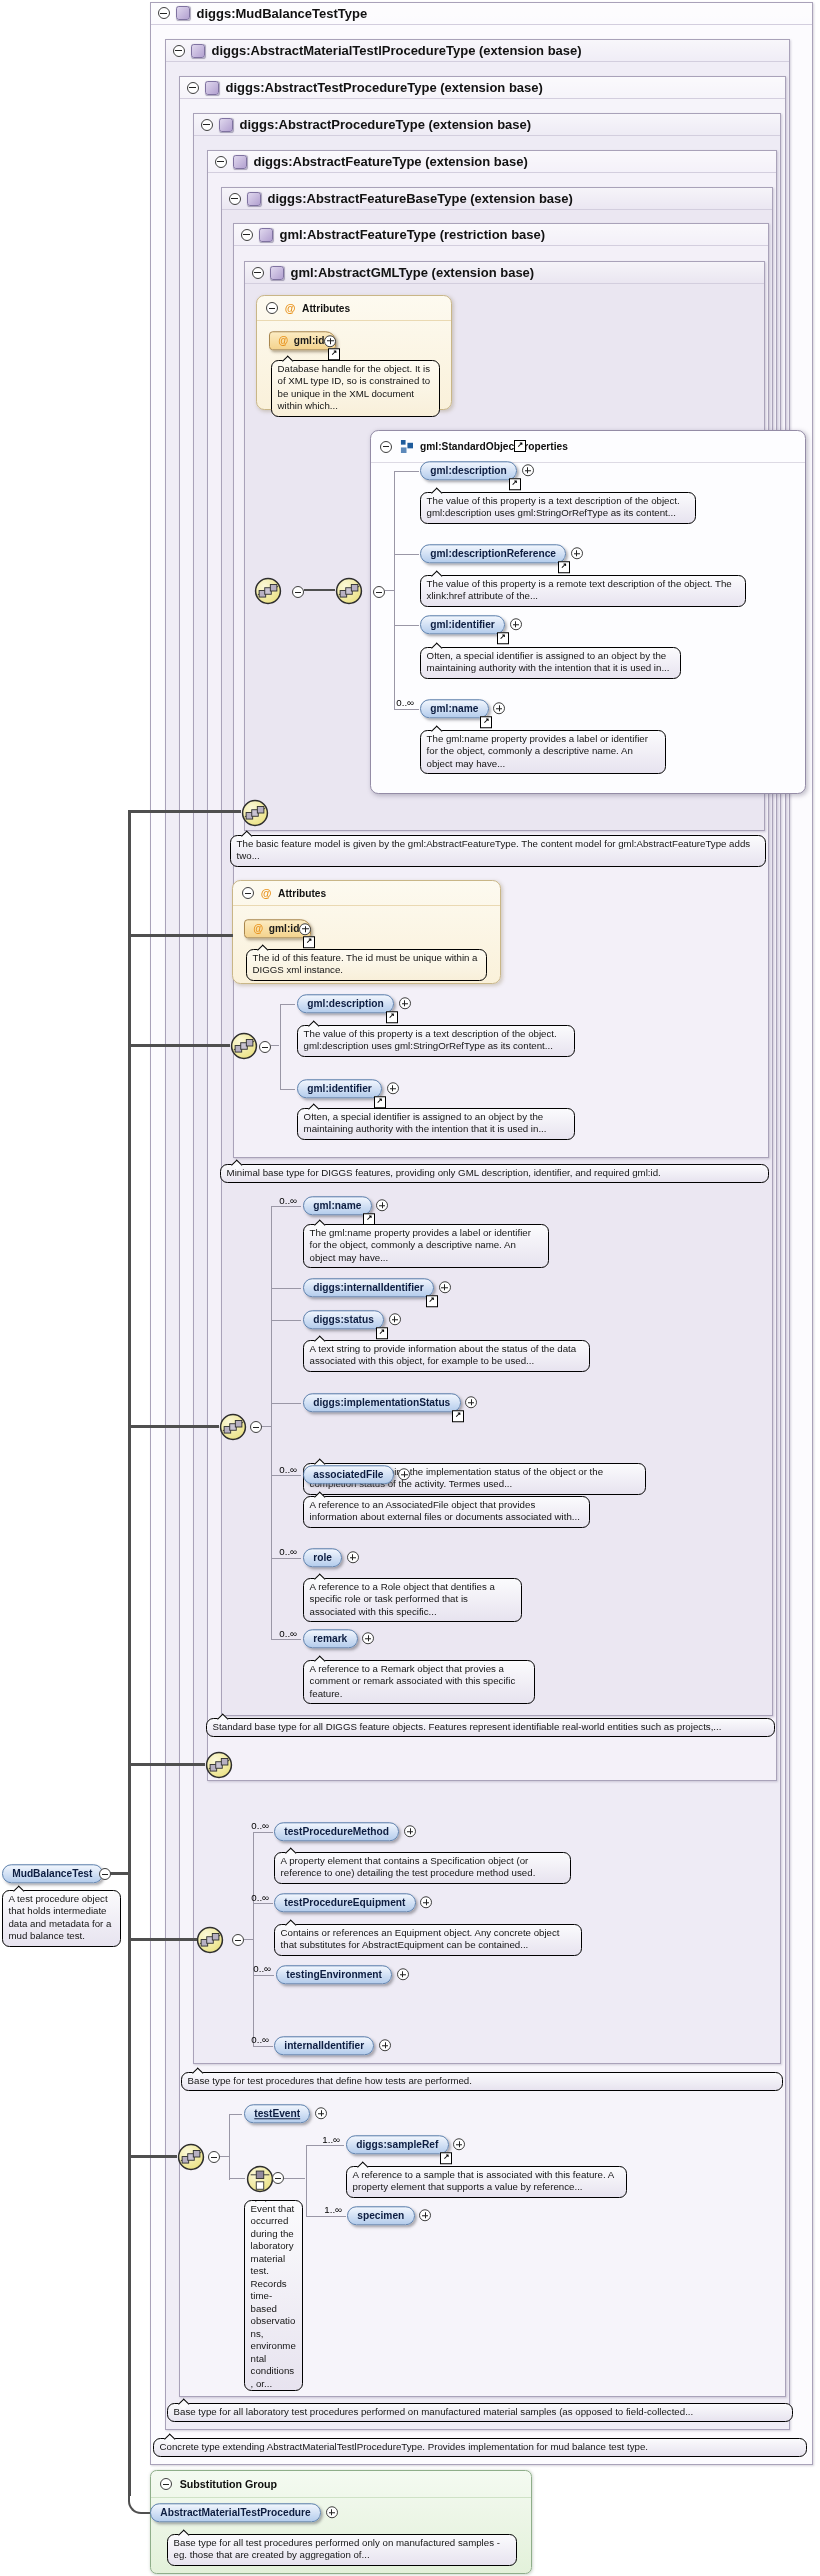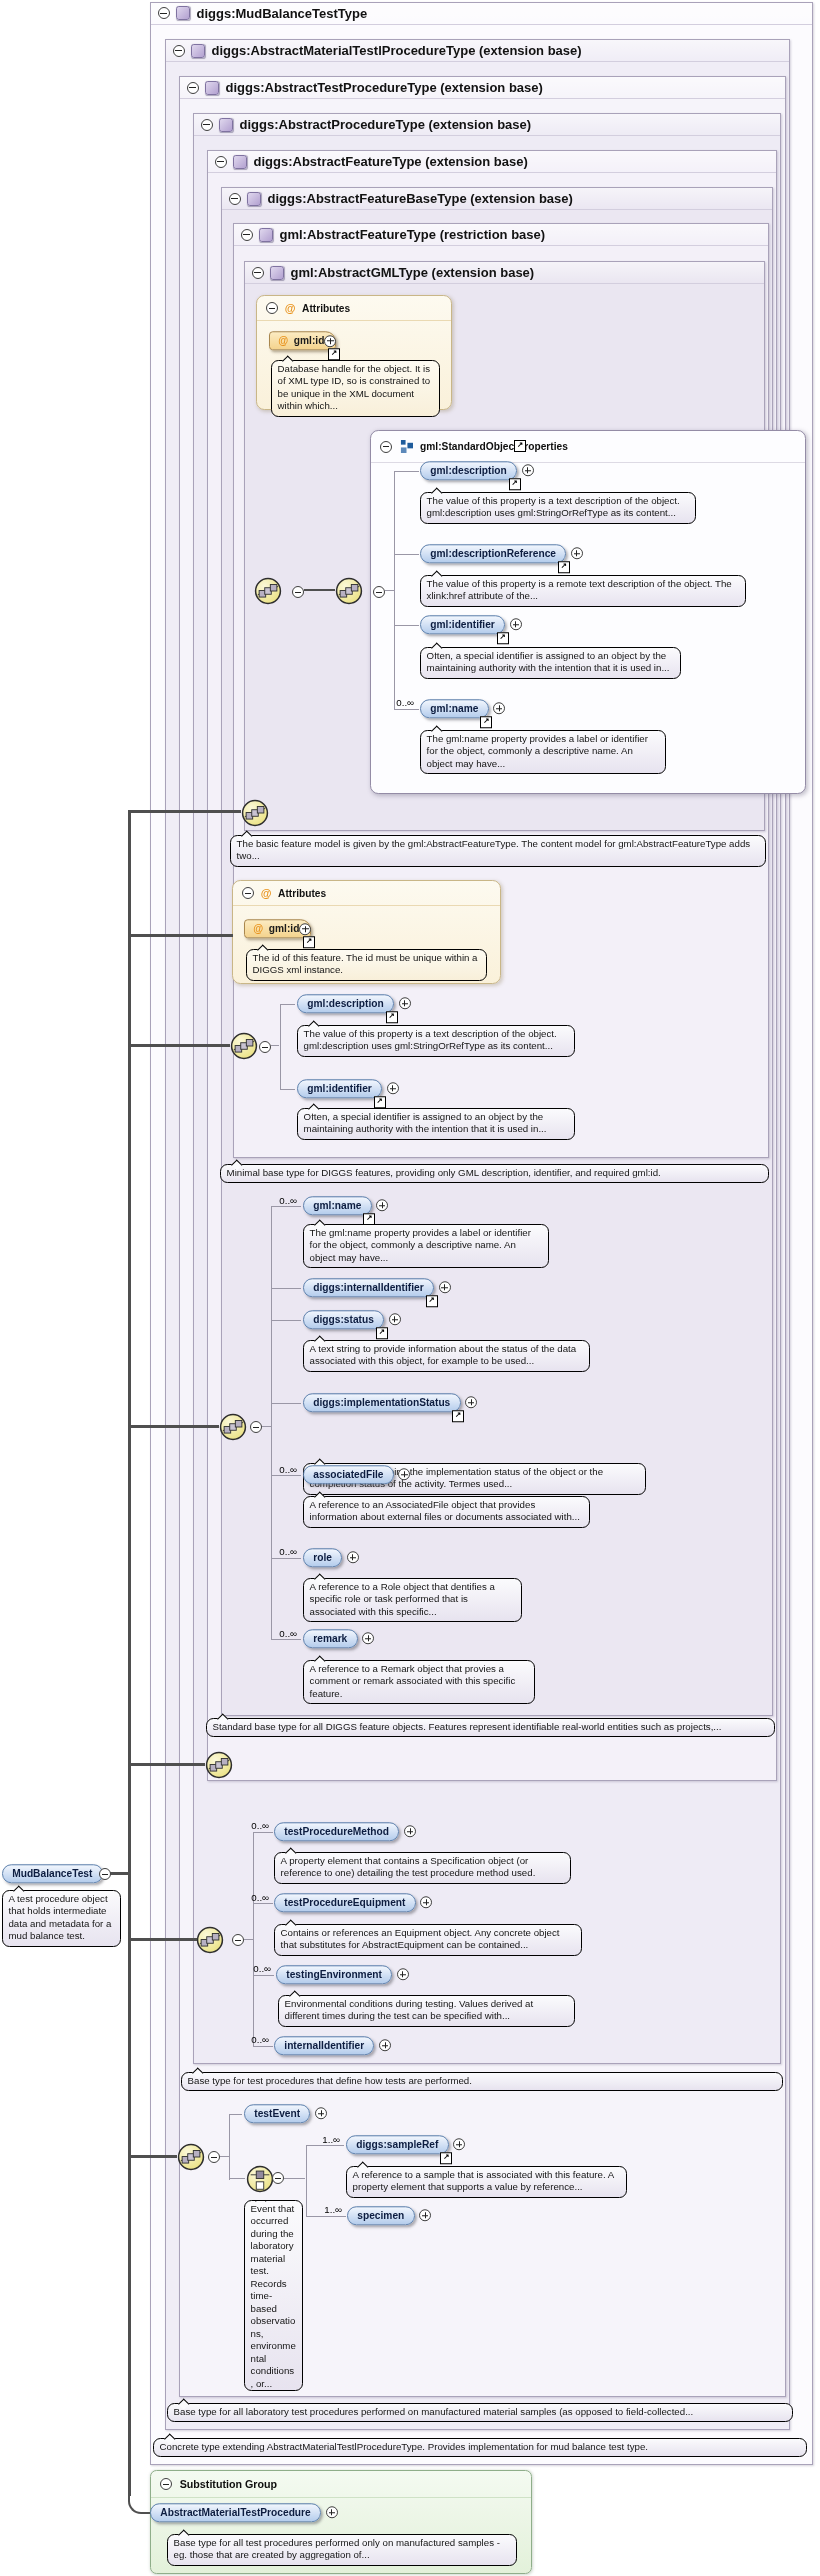--- a/index.html
+++ b/index.html
@@ -253,36 +253,35 @@
   <div class="cn" style="left:253px;top:2046px;width:19.5px;"></div>
 
   <div class="occ" style="left:269px;top:1825px;">0..∞</div>
   <div class="chip" style="left:274px;top:1832px;"><span>testProcedureMethod</span><span class="mc pl pout"></span></div>
   <div class="co" style="left:274px;top:1852px;width:297px;">A property element that contains a Specification object (or reference to one) detailing the test procedure method used.</div>
   <div class="occ" style="left:269px;top:1897px;">0..∞</div>
   <div class="chip" style="left:274px;top:1903px;"><span>testProcedureEquipment</span><span class="mc pl pout"></span></div>
   <div class="co" style="left:274px;top:1924px;width:308px;">Contains or references an Equipment object. Any concrete object that substitutes for AbstractEquipment can be contained...</div>
   <div class="occ" style="left:271px;top:1968px;">0..∞</div>
   <div class="chip" style="left:276px;top:1975px;"><span>testingEnvironment</span><span class="mc pl pout"></span></div>
-  <div class="co" style="left:278px;top:1995px;width:297px;">Environmental conditions during testing. Values derived at different times during the test can be specified with...</div>
   <div class="occ" style="left:269px;top:2039px;">0..∞</div>
   <div class="chip" style="left:274px;top:2046px;"><span>internalIdentifier</span><span class="mc pl pout"></span></div>
 
   <div class="co" style="left:181px;top:2072px;width:602px;">Base type for test procedures that define how tests are performed.</div>
 
   <div class="cn" style="left:220px;top:2156px;width:9.3px;"></div>
   <div class="cnv" style="left:229px;top:2114px;height:66px;"></div>
   <div class="cn" style="left:229px;top:2114px;width:13px;"></div>
   <div class="cn" style="left:229px;top:2178px;width:15.8px;"></div>
   <div class="cn" style="left:284px;top:2178px;width:21px;"></div>
   <div class="cnv" style="left:306px;top:2145px;height:71px;"></div>
   <div class="cn" style="left:306px;top:2145px;width:38px;"></div>
   <div class="cn" style="left:306px;top:2216px;width:40px;"></div>
 
-  <div class="chip" style="left:244px;top:2114px;"><span>testEvent</span><span class="mc pl pout"></span></div>
+  <div class="chip" style="left:244px;top:2114px;text-decoration:underline;"><span>testEvent</span><span class="mc pl pout"></span></div>
   <div class="occ" style="left:340px;top:2139px;">1..∞</div>
   <div class="chip" style="left:346px;top:2145px;"><span>diggs:sampleRef</span><span class="mc pl pout"></span><span class="lnk"></span></div>
   <div class="co" style="left:346px;top:2166px;width:281px;">A reference to a sample that is associated with this feature. A property element that supports a value by reference...</div>
   <div class="occ" style="left:342px;top:2209px;">1..∞</div>
   <div class="chip" style="left:347px;top:2216px;"><span>specimen</span><span class="mc pl pout"></span></div>
   <div class="co narrow" style="left:244px;top:2200px;width:59px;height:191px;">Event that occurred during the laboratory material test. Records time-based observations, environmental conditions, or...</div>
 
   <div class="co" style="left:167px;top:2403px;width:626px;">Base type for all laboratory test procedures performed on manufactured material samples (as opposed to field-collected...</div>
 
   <div class="co" style="left:153px;top:2438px;width:654px;">Concrete type extending AbstractMaterialTestlProcedureType. Provides implementation for mud balance test type.</div>

